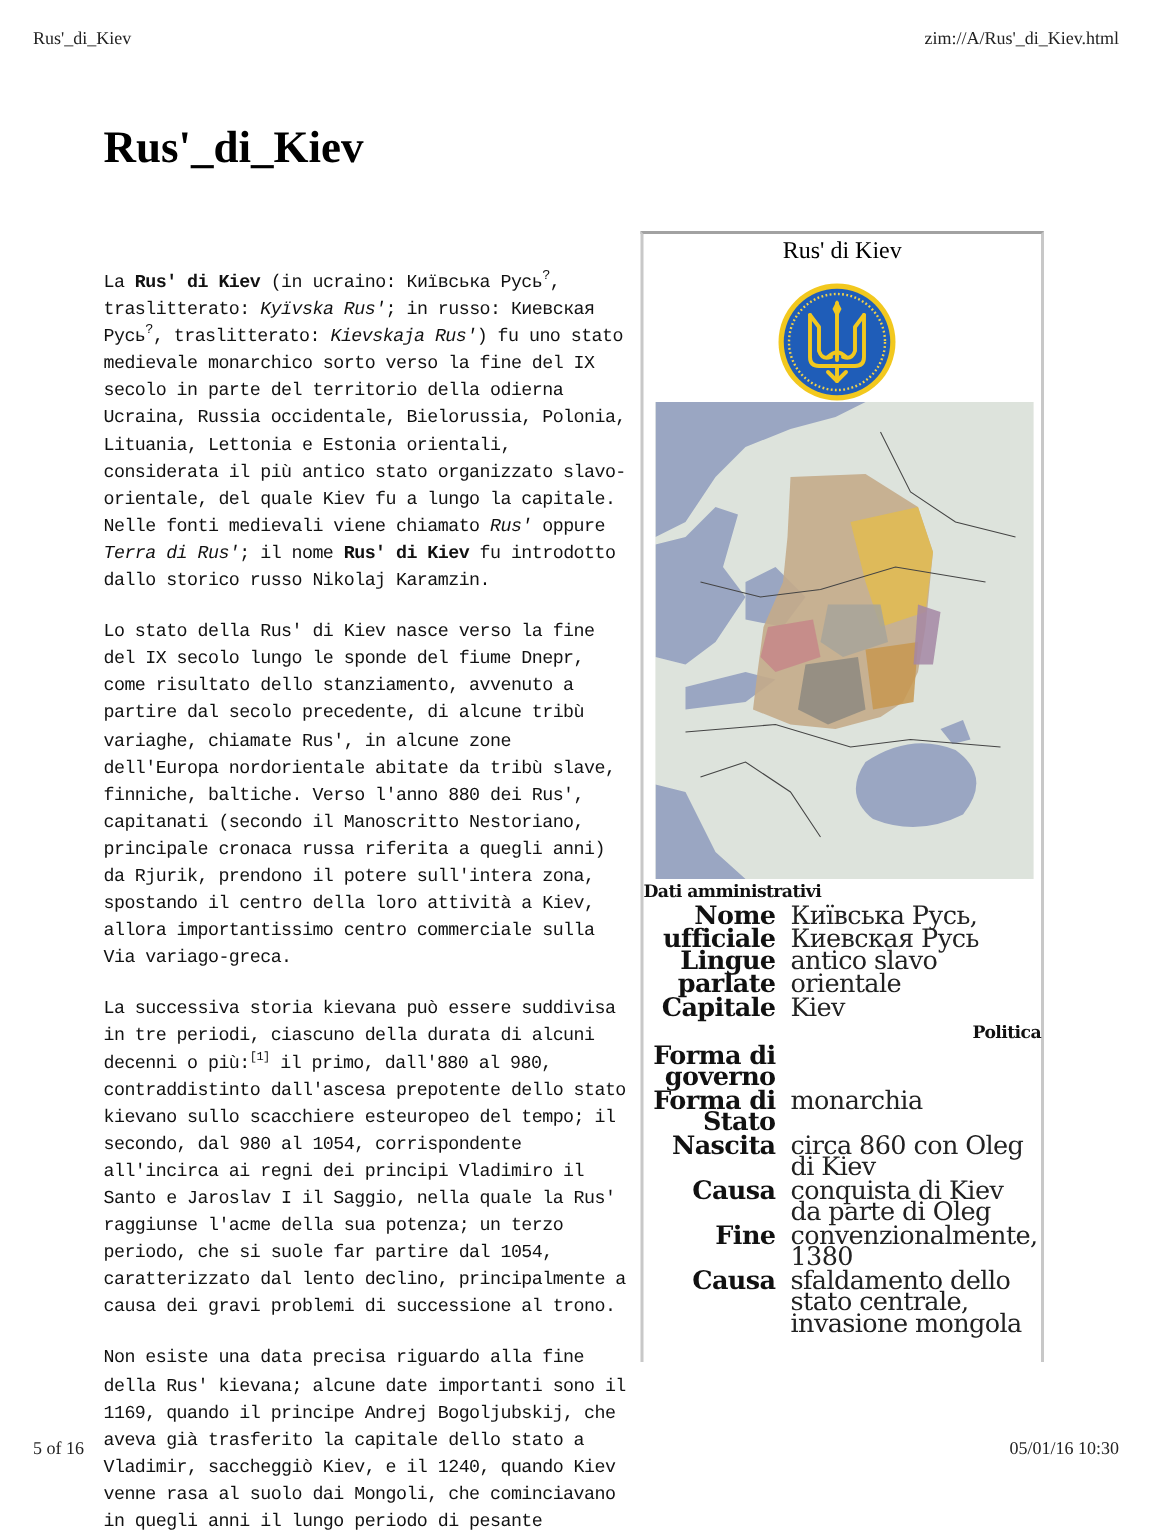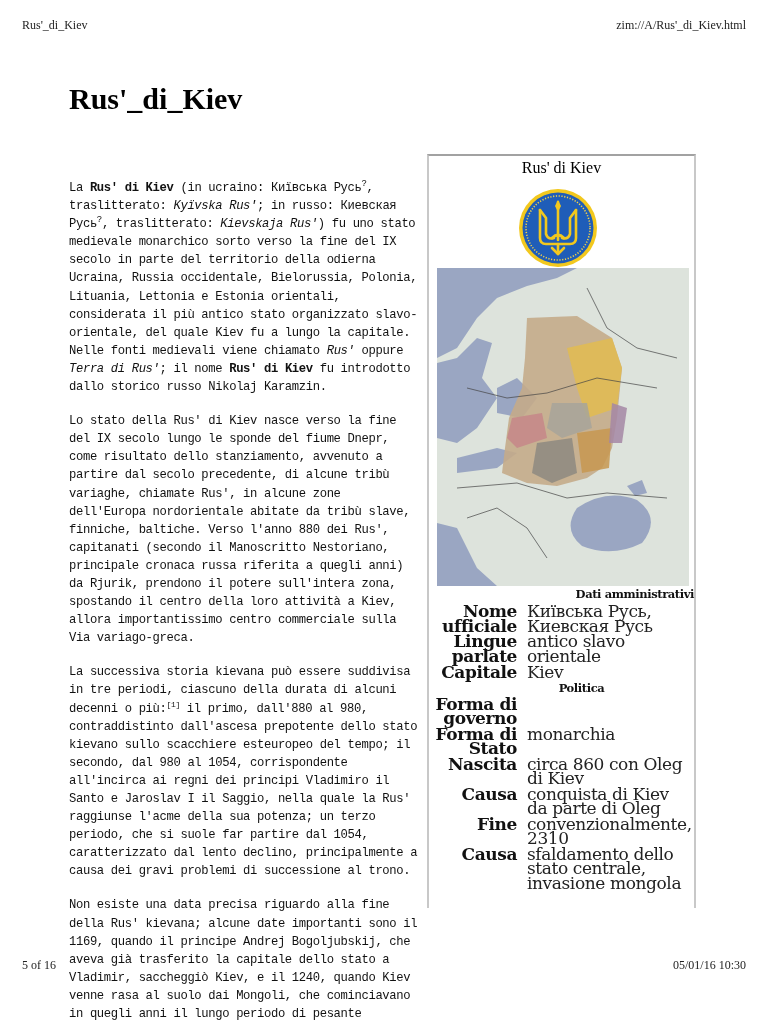--- a/index.html
+++ b/index.html
@@ -35,28 +35,28 @@
   }
   .ib-title { text-align: center; font-family: "Liberation Serif", serif; font-size: 16px; margin-top: 3px; color: #000; }
   .coat {
     position: absolute; left: 89px; top: 32px; width: 80px; height: 80px;
   }
   .map {
     position: absolute; left: 8px; top: 112px; width: 252px; height: 318px; overflow: hidden;
     background: #dfe5e0;
   }
   .ib-section {
-    position: absolute; left: 0; width: 265px; text-align: right;
+    position: absolute; left: 0; width: 265px; text-align: left;
     font-family: "DejaVu Serif", serif; font-weight: bold; font-size: 11.5px; color: #111; letter-spacing: -0.4px;
   }
   .ib-rows { position: absolute; left: 0; top: 448px; width: 265px; }
   .ib-row { display: flex; font-family: "DejaVu Serif", serif; font-size: 17px; line-height: 14.5px; letter-spacing: -0.4px; }
   .ib-key { width: 98px; text-align: right; font-weight: bold; padding-right: 10px; box-sizing: border-box; color: #111; }
   .ib-val { width: 160px; color: #222; }
-  .ib-subhead { text-align: center; font-weight: bold; font-family: "DejaVu Serif", serif; font-size: 11.5px; letter-spacing: -0.4px; line-height: 16px; padding-left: 0; }
+  .ib-subhead { text-align: right; font-weight: bold; font-family: "DejaVu Serif", serif; font-size: 11.5px; letter-spacing: -0.4px; line-height: 16px; padding-left: 0; }
 </style>
 </head>
 <body>
 
 <div class="hdr hdr-left">Rus'_di_Kiev</div>
 <div class="hdr hdr-right">zim://A/Rus'_di_Kiev.html</div>
 
 <h1 class="title">Rus'_di_Kiev</h1>
 
 <div class="body-text">
@@ -136,21 +136,21 @@
     <div class="ib-row" style="margin-top:1px">
       <div class="ib-key">Nascita</div>
       <div class="ib-val">circa 860 con Oleg di Kiev</div>
     </div>
     <div class="ib-row" style="margin-top:1px">
       <div class="ib-key">Causa</div>
       <div class="ib-val">conquista di Kiev da parte di Oleg</div>
     </div>
     <div class="ib-row" style="margin-top:1px">
       <div class="ib-key">Fine</div>
-      <div class="ib-val">convenzionalmente, 2310</div>
+      <div class="ib-val">convenzionalmente, 1380</div>
     </div>
     <div class="ib-row" style="margin-top:1px">
       <div class="ib-key">Causa</div>
       <div class="ib-val">sfaldamento dello stato centrale, invasione mongola</div>
     </div>
   </div>
 </div>
 
 <div class="ftr ftr-left">5 of 16</div>
 <div class="ftr ftr-right">05/01/16 10:30</div>

